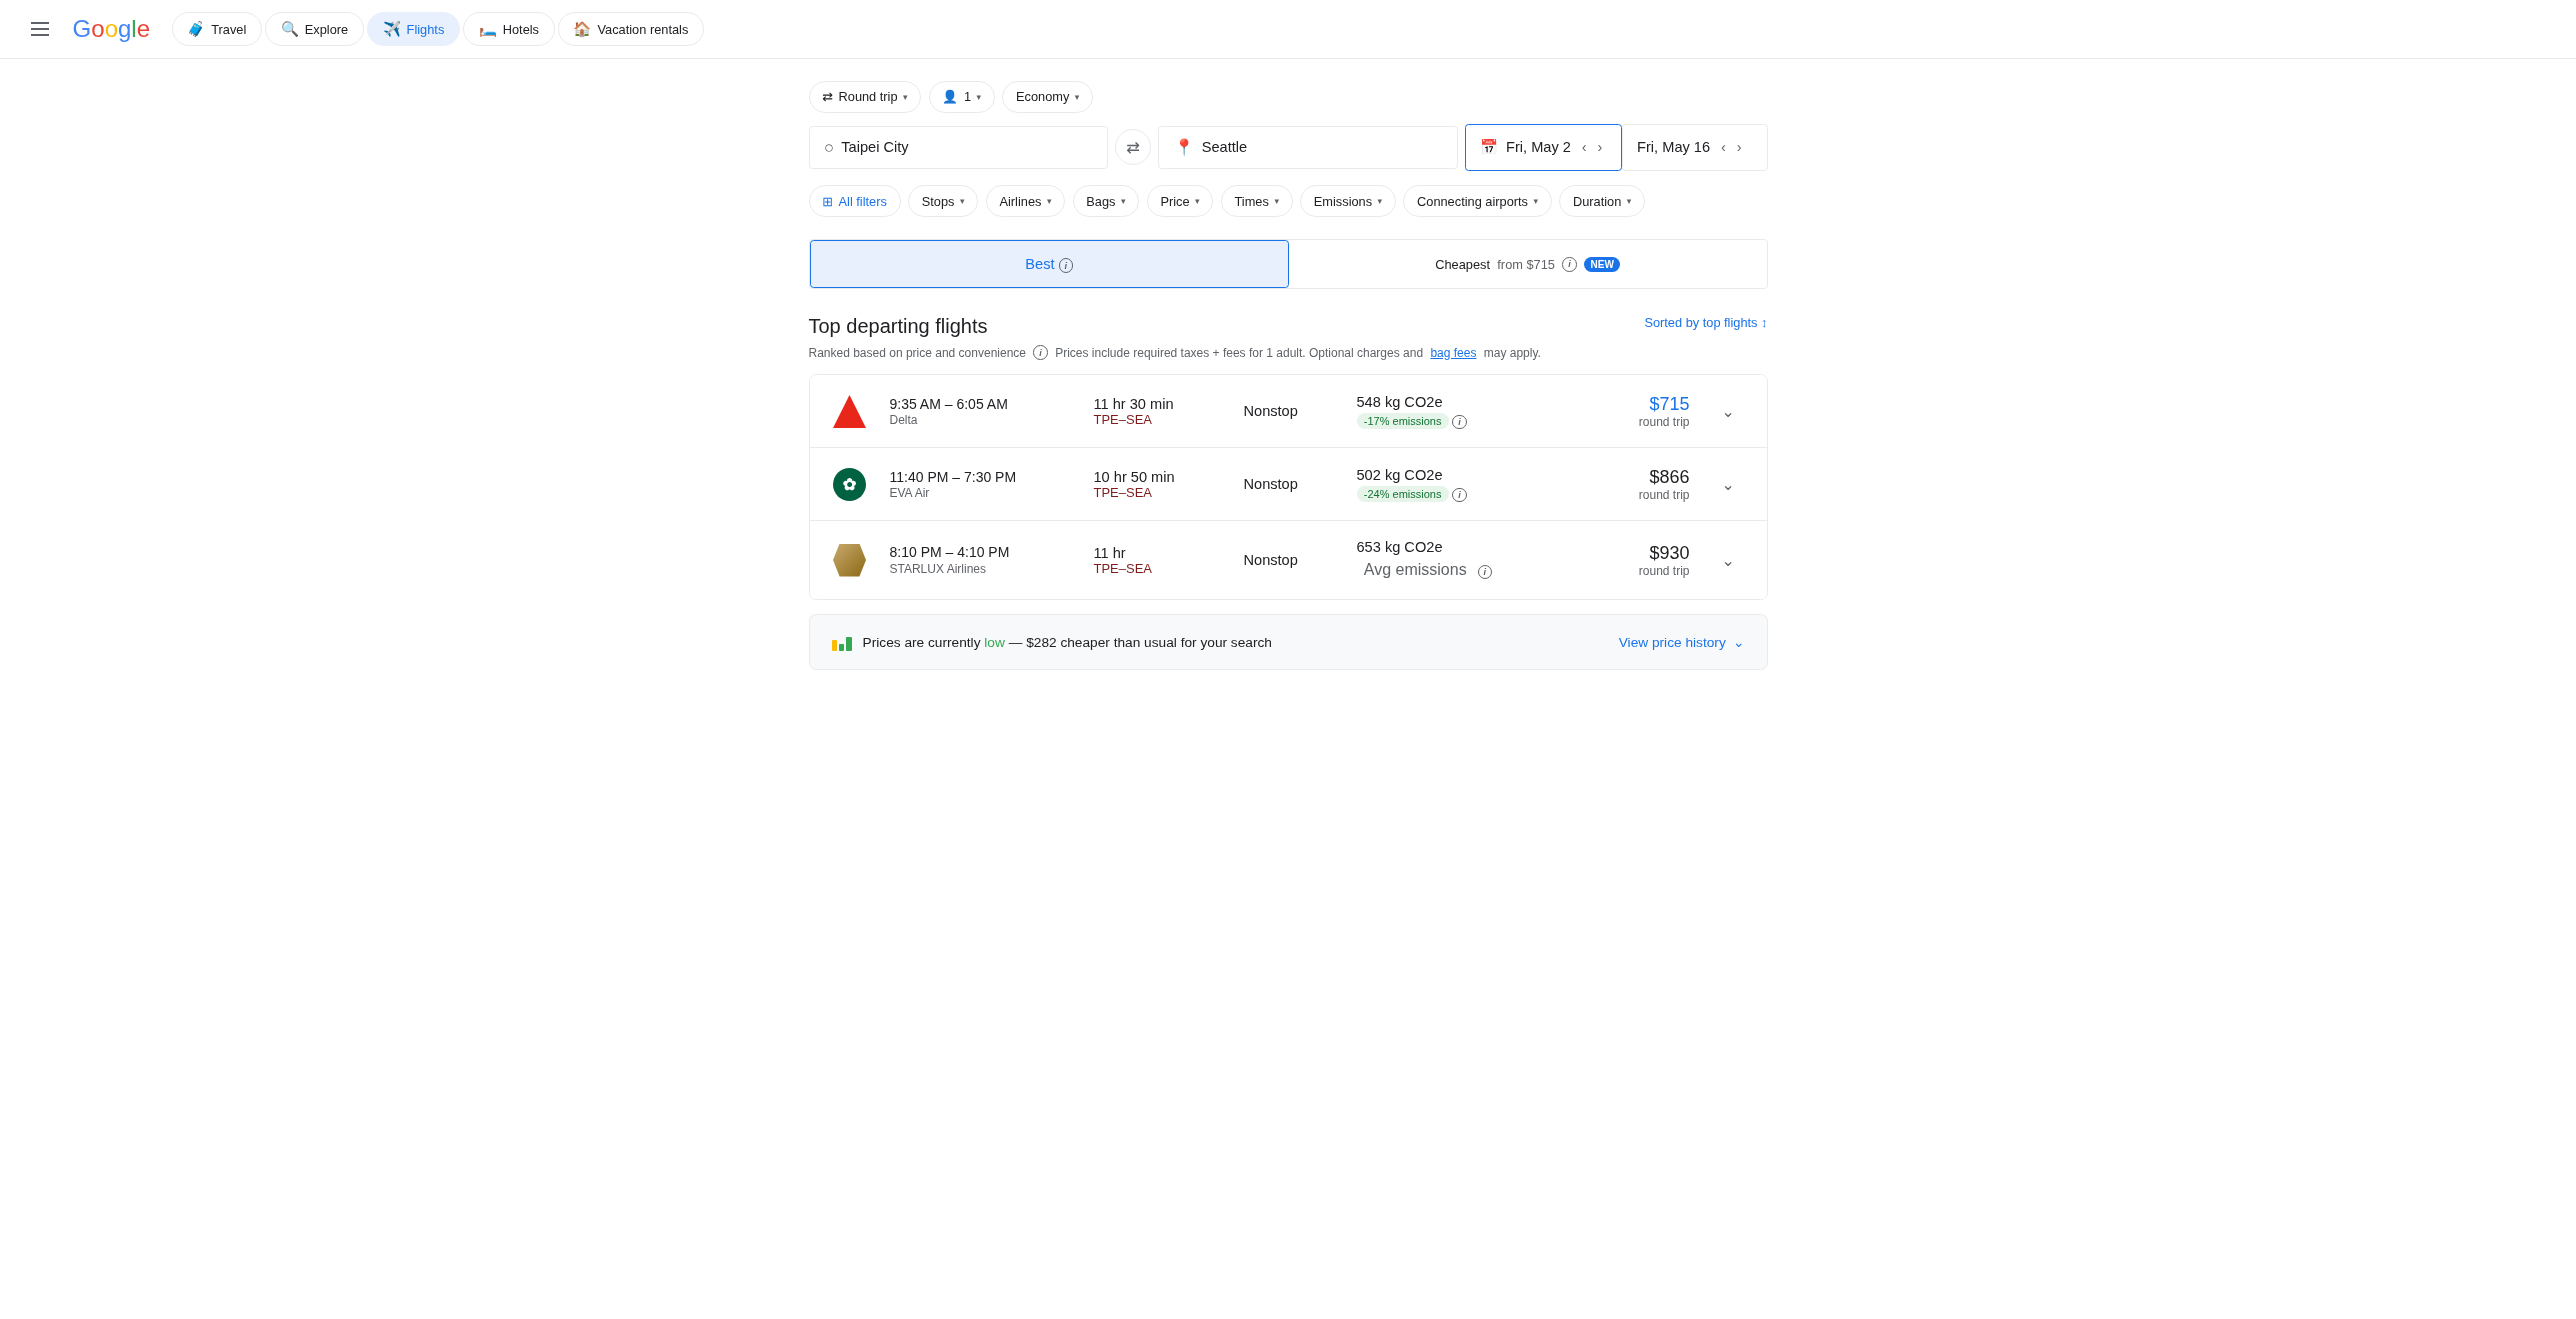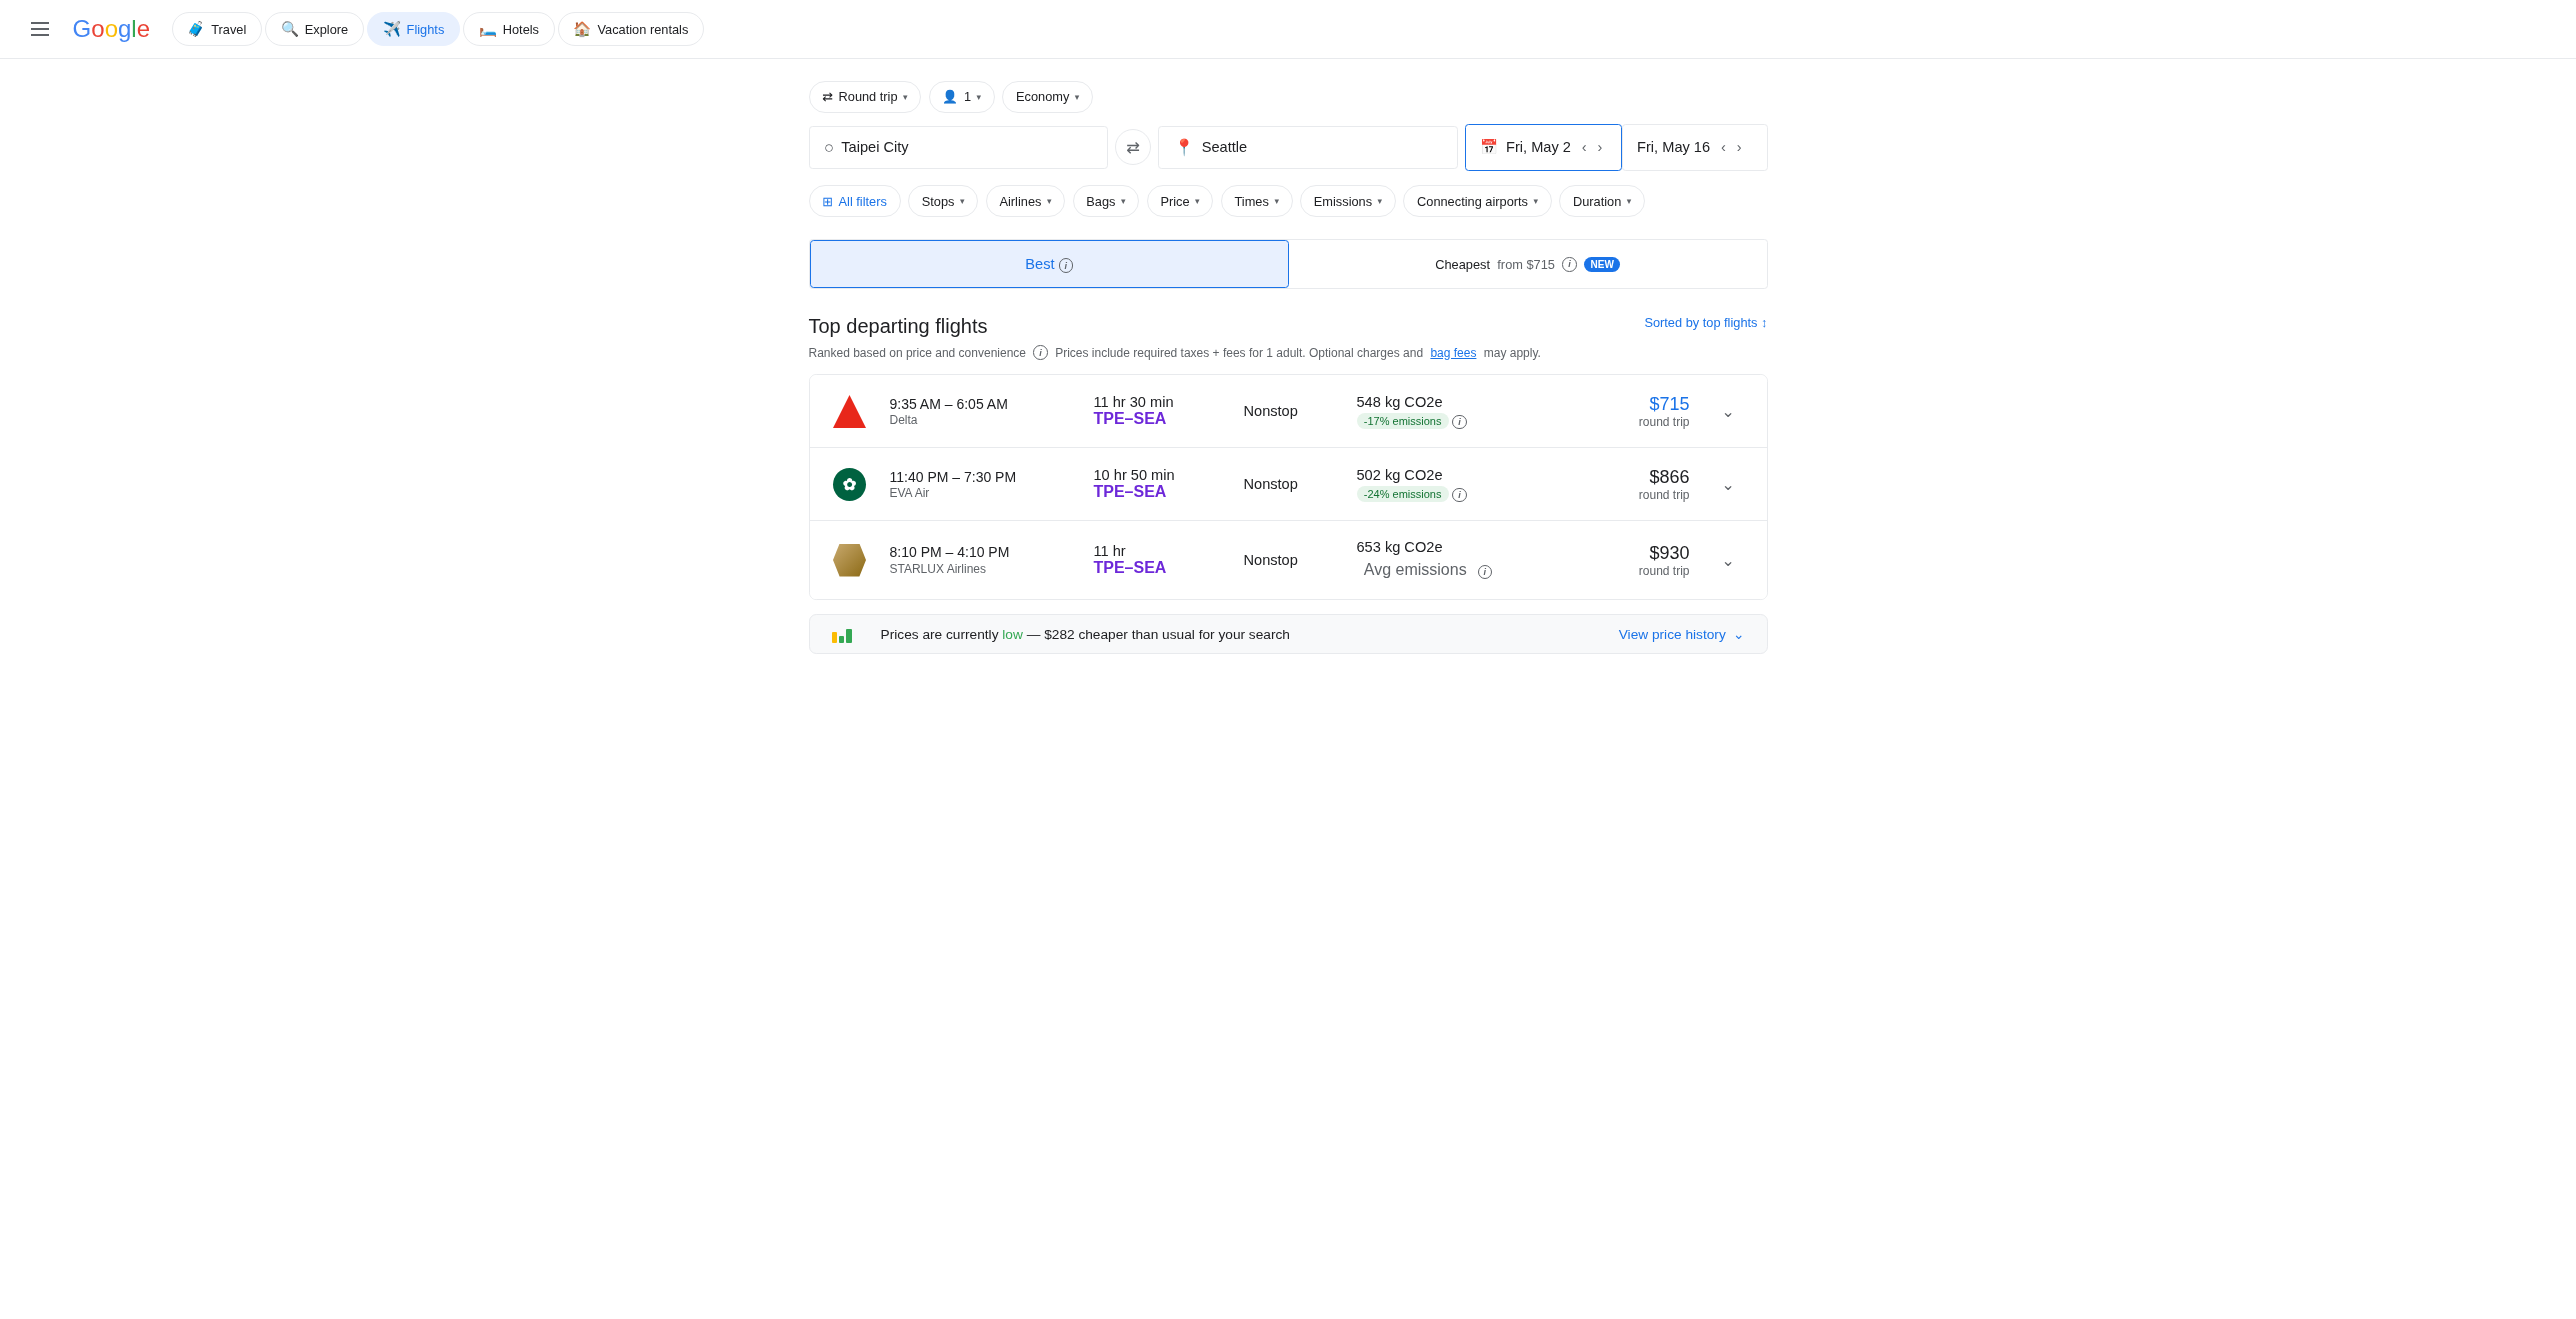--- a/index.html
+++ b/index.html
@@ -173,21 +173,21 @@
     }
 
     .flight-times {
       min-width: 182px;
     }
     .flight-times .time { font-size: 14px; font-weight: 400; }
     .flight-times .airline-name { font-size: 12px; color: #5f6368; margin-top: 1.8px; }
 
     .flight-duration { min-width: 128px; }
     .flight-duration .dur { font-size: 14.6px; }
-    .flight-duration .route { font-size: 16px; color: #6d28d9; font-weight: bold; }
+    .flight-duration .route { font-size: 13px; color: #7f1d1d; }
 
     .flight-stops { min-width: 91px; font-size: 14.6px; }
 
     .flight-emissions { min-width: 146px; }
     .flight-emissions .co2 { font-size: 14.6px; }
     .flight-emissions .emission-badge {
       display: inline-block; padding: 1.8px 7.3px; border-radius: 11px;
       font-size: 11px; font-weight: 500; margin-top: 3.6px;
     }
     .emission-badge.low { background: #e6f4ea; color: #137333; }
@@ -202,22 +202,22 @@
 
     .expand-btn {
       width: 33px; height: 33px; border-radius: 50%; border: none;
       background: none; cursor: pointer; display: flex; align-items: center;
       justify-content: center; font-size: 16.4px; color: #5f6368; flex-shrink: 0;
     }
 
     
     .price-banner {
       margin-top: 14.6px; background: #f8f9fa; border: 0.9px solid #e8eaed;
-      border-radius: 7.3px; padding: 10px 22px; display: flex;
-      align-items: center; gap: 29px;
+      border-radius: 7.3px; padding: 18px 22px; display: flex;
+      align-items: center; gap: 11px;
     }
     .price-banner-text { font-size: 13.7px; flex: 1; }
     .price-banner-right {
       display: flex; align-items: center; gap: 7.3px;
       color: #1a73e8; font-size: 13.7px; font-weight: 500; cursor: pointer;
       white-space: nowrap;
     }
     .price-icon {
       display: flex; gap: 1.8px; align-items: flex-end; height: 18px;
     }

